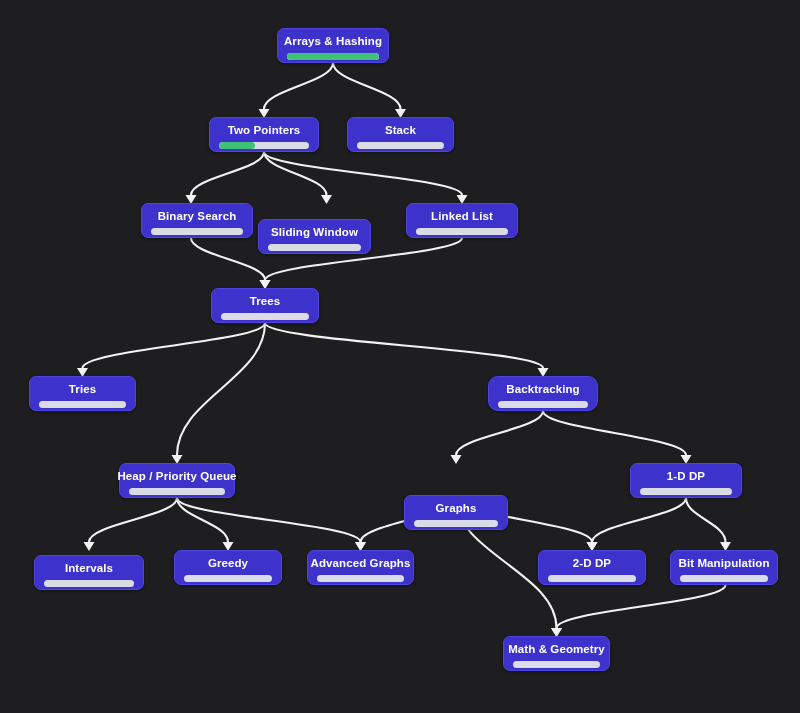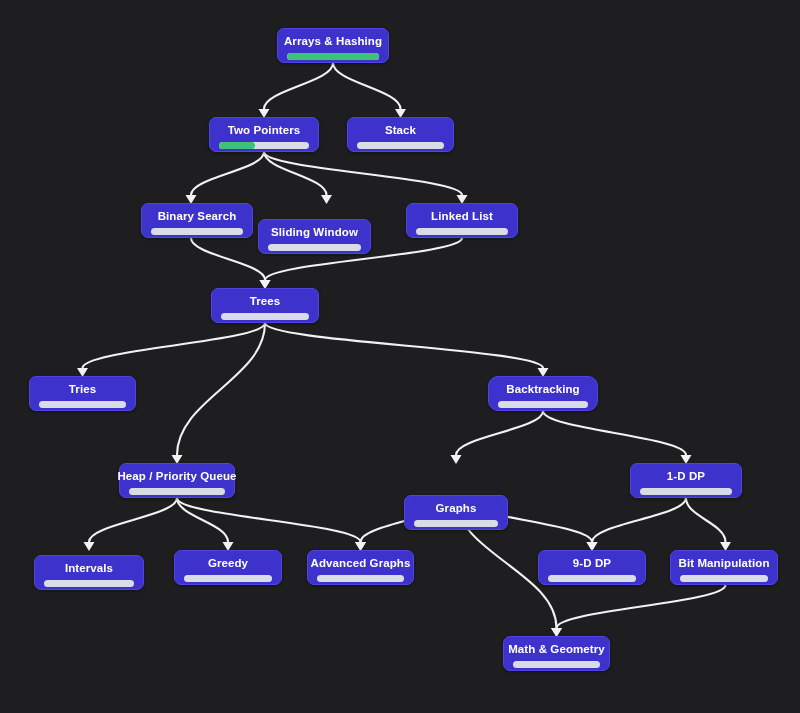--- a/index.html
+++ b/index.html
@@ -179,21 +179,21 @@
       </div>
       <div class="node" style="left: 174px; top: 550px; width: 108px; height: 35px;">
         <div class="node-label">Greedy</div>
         <div class="progress-track"></div>
       </div>
       <div class="node" style="left: 307px; top: 550px; width: 107px; height: 35px;">
         <div class="node-label">Advanced Graphs</div>
         <div class="progress-track"></div>
       </div>
       <div class="node" style="left: 538px; top: 550px; width: 108px; height: 35px;">
-        <div class="node-label">9-D DP</div>
+        <div class="node-label">2-D DP</div>
         <div class="progress-track"></div>
       </div>
       <div class="node" style="left: 670px; top: 550px; width: 108px; height: 35px;">
         <div class="node-label">Bit Manipulation</div>
         <div class="progress-track"></div>
       </div>
       <div class="node" style="left: 503px; top: 636px; width: 107px; height: 35px;">
         <div class="node-label">Math &amp; Geometry</div>
         <div class="progress-track"></div>
       </div>

